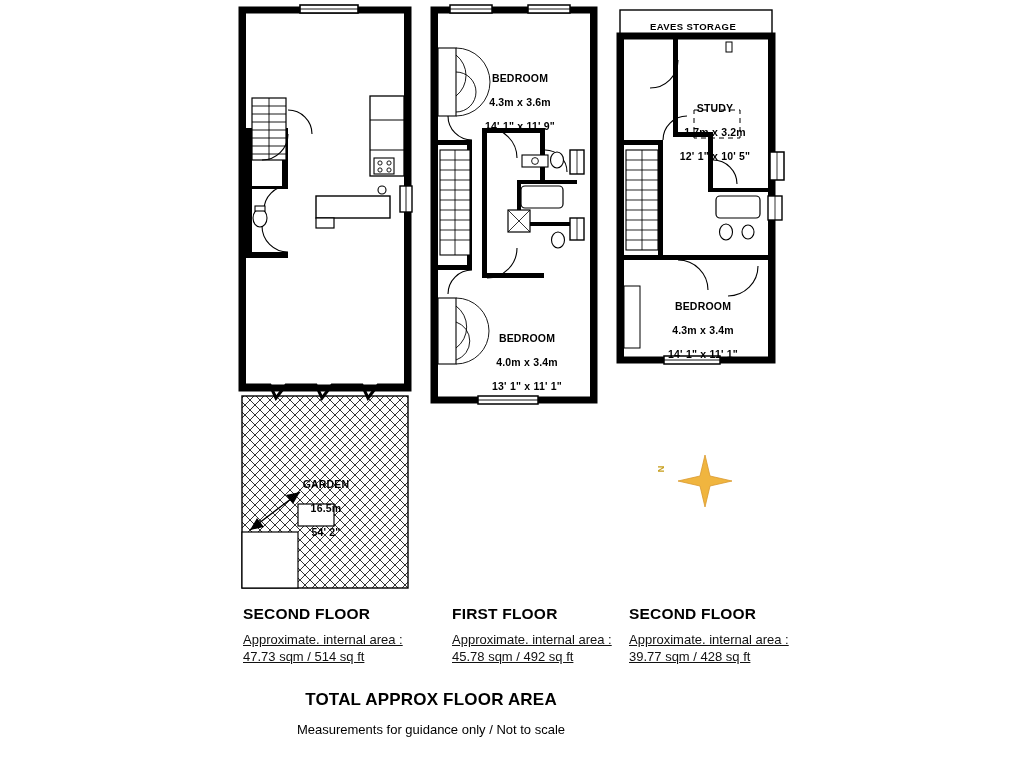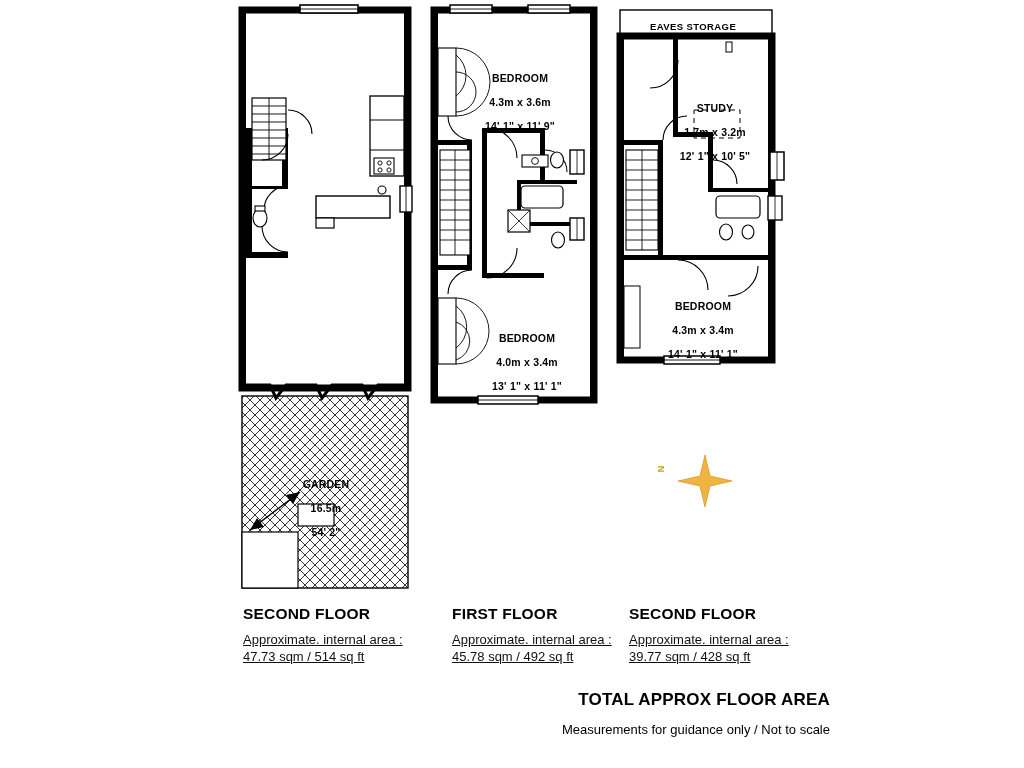--- a/index.html
+++ b/index.html
@@ -59,24 +59,24 @@
   }
   .floor-caption .line {
     font-size: 13px;
     display: block;
     line-height: 17px;
     color: #111;
     text-decoration: underline;
   }
   #total-block {
     position: absolute;
-    left: 2px;
+    left: 17px;
     top: 690px;
     width: 828px;
-    text-align: right;
+    text-align: center;
   }
   #total-block .total-title {
     font-size: 17px;
     font-weight: bold;
     letter-spacing: 0.2px;
     display: block;
     margin-bottom: 9px;
   }
   #total-block .total-line {
     font-size: 13px;

